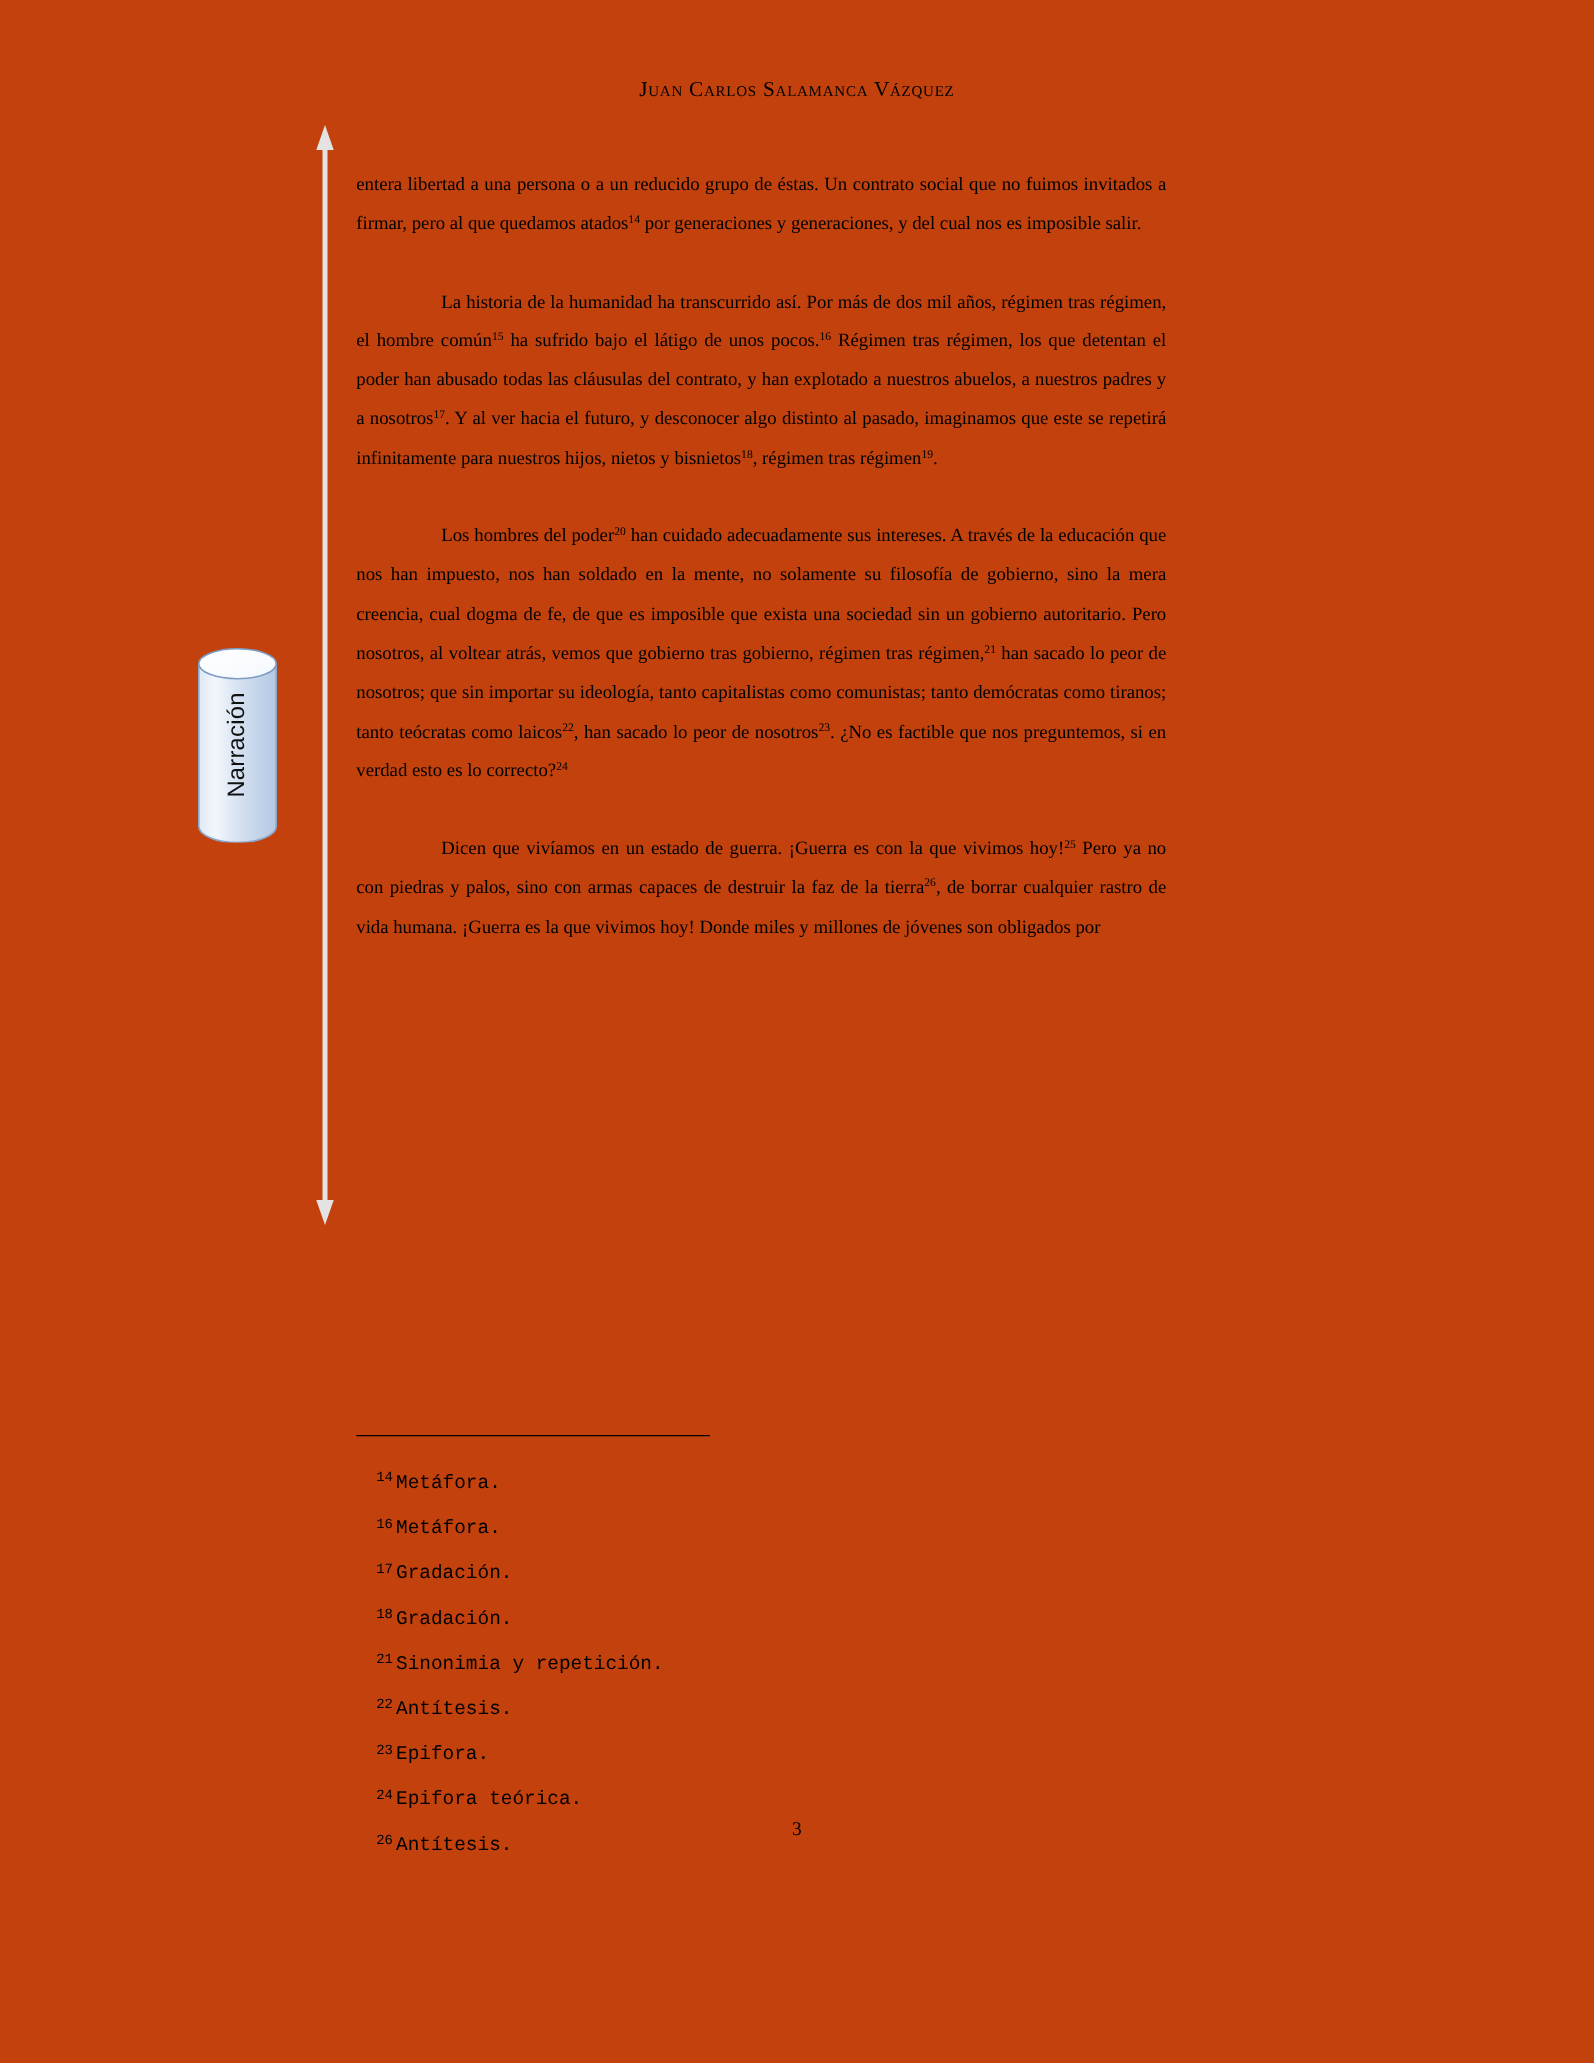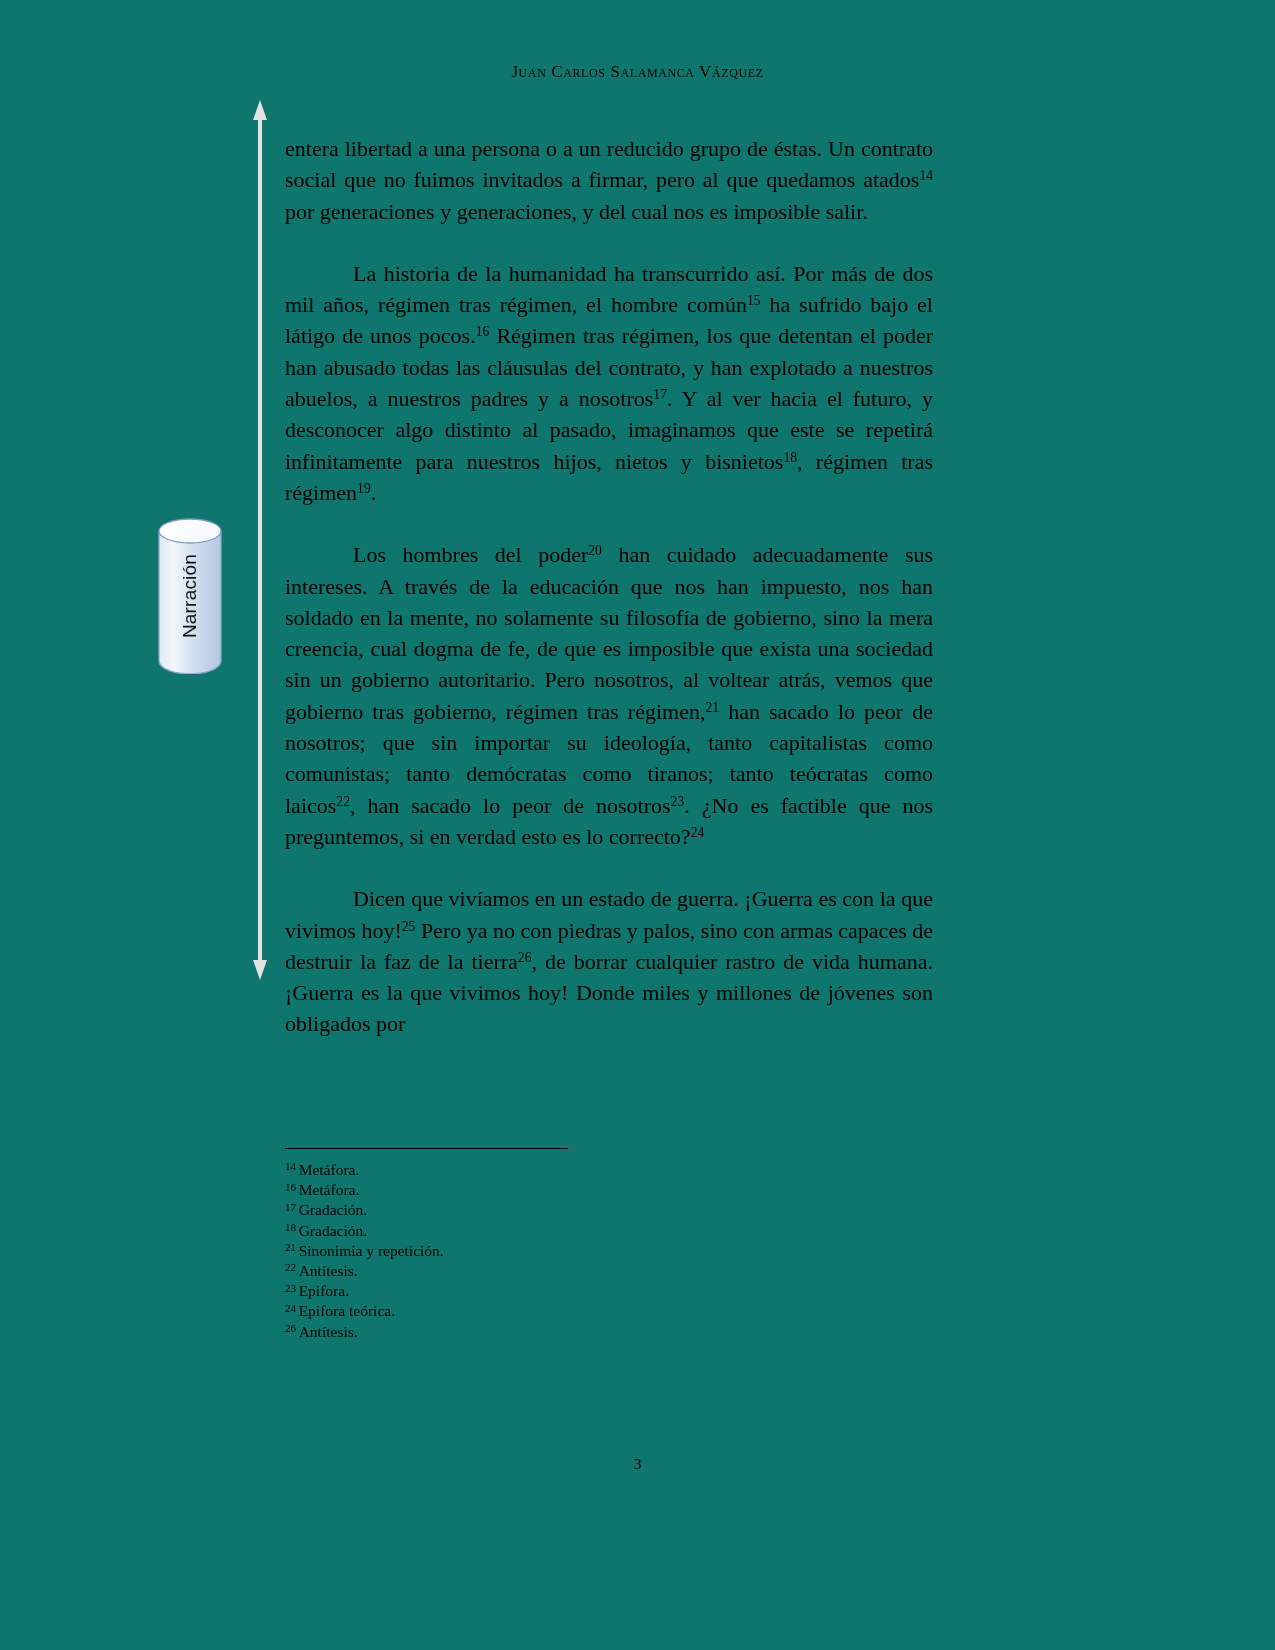--- a/index.html
+++ b/index.html
@@ -16,21 +16,21 @@
     color: #000000;
     overflow: hidden;
   }
 
   
   .page {
     position: absolute;
     left: 0; top: 0;
     width: 1275px;
     height: 1650px;
-    background: #0f766e;
+    background: #c2410c;
   }
 
   
   .running-head {
     position: absolute;
     left: 0;
     top: 62px;
     width: 1275px;
     text-align: center;
     font-family: "Liberation Serif", "DejaVu Serif", serif;
@@ -46,21 +46,21 @@
     position: absolute;
     left: 285px;
     top: 133px;
     width: 648px;
   }
 
   .body-par {
     margin: 0;
     text-align: justify;
     text-justify: inter-word;
-    font-size: 22px;
+    font-size: 15px;
     line-height: 31.3px;
     font-family: "Liberation Serif", "DejaVu Serif", serif;
     hyphens: none;
   }
   .body-par + .body-par {
     margin-top: 31px;
     text-indent: 68px;
   }
   .body-par:last-child { margin-bottom: 0; }
 
@@ -115,24 +115,24 @@
     height: 0;
     border-top: 1.4px solid #000;
   }
   .footnotes {
     position: absolute;
     left: 285px;
     top: 1160px;
     width: 650px;
   }
   .footnote {
-    margin: 0;
+    margin: 16px;
     font-size: 15.5px;
     line-height: 20.2px;
-    font-family: Liberation Serif, serif;
+    font-family: Liberation Mono, monospace;
     white-space: nowrap;
   }
   .footnote .fn-num {
     font-size: 0.72em;
     vertical-align: 0.42em;
     line-height: 0;
     margin-right: 2.5px;
   }
 
   

